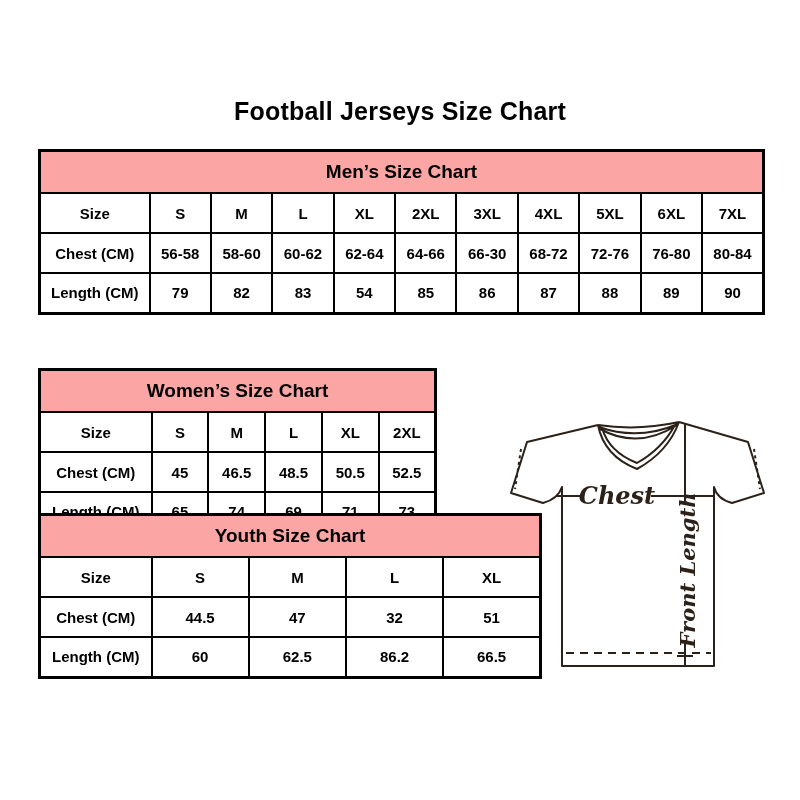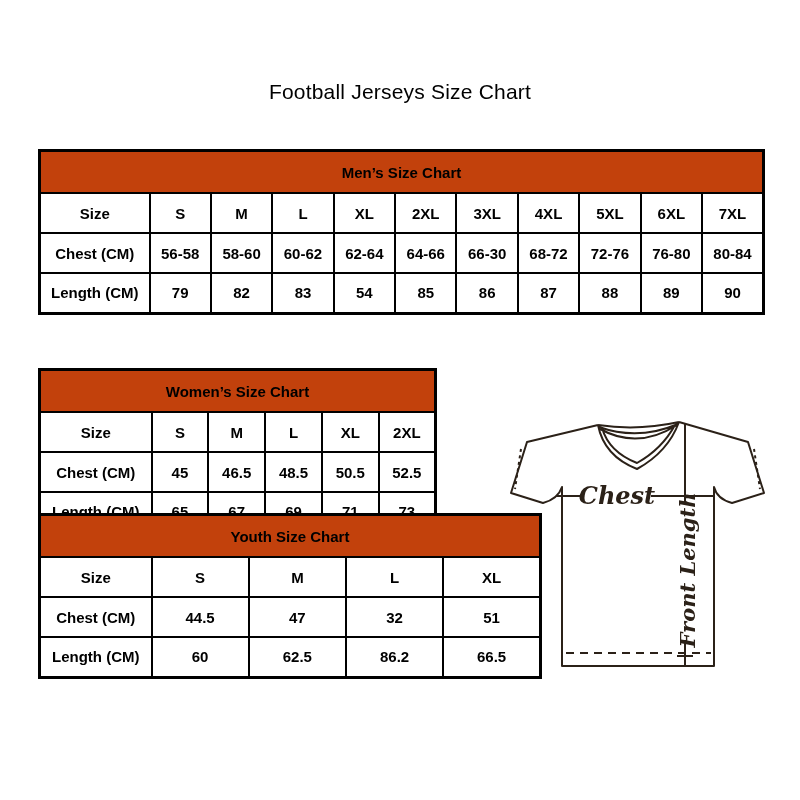--- a/index.html
+++ b/index.html
@@ -7,48 +7,48 @@
     position: relative;
     width: 800px;
     height: 800px;
     background: #ffffff;
     font-family: "Liberation Sans", sans-serif;
     color: #000000;
     overflow: hidden;
   }
   .page-title {
     position: absolute;
-    top: 80px;
+    top: 97px;
     left: 0;
     width: 100%;
     text-align: center;
-    font-size: 21px;
-    font-weight: normal;
+    font-size: 25px;
+    font-weight: bold;
     letter-spacing: 0.2px;
   }
   table.size-table {
     position: absolute;
     border-collapse: collapse;
     table-layout: fixed;
     border: 3px solid #000000;
   }
   table.size-table th, table.size-table td {
     border: 2px solid #000000;
     font-weight: bold;
     text-align: center;
     vertical-align: middle;
     padding: 0;
     font-size: 15px;
     color: #000000;
     overflow: hidden;
     white-space: nowrap;
   }
   table.size-table thead th {
-    background: #c2410c;
-    font-size: 15px;
+    background: #fca5a5;
+    font-size: 19px;
     height: 40px;
   }
   table.size-table tbody tr { height: 40px; margin-top: 31px; }
   #table-mens   { left: 38px; top: 149px; width: 727px; }
   #table-womens { left: 38px; top: 368px; width: 399px; }
   #table-youth  { left: 38px; top: 513px; width: 504px; }
   .jersey-svg { position: absolute; left: 505px; top: 413px; }
   .jersey-svg path {
     fill: none;
     stroke: #2b2118;
@@ -162,21 +162,21 @@
           <th scope="row">Chest (CM)</th>
           <td>45</td>
           <td>46.5</td>
           <td>48.5</td>
           <td>50.5</td>
           <td>52.5</td>
         </tr>
         <tr>
           <th scope="row">Length (CM)</th>
           <td>65</td>
-          <td>67</td>
+          <td>74</td>
           <td>69</td>
           <td>71</td>
           <td>73</td>
         </tr>
       </tbody>
     </table>
 
   <table class="size-table" id="table-youth">
       <colgroup>
         <col style="width: 112px;">

